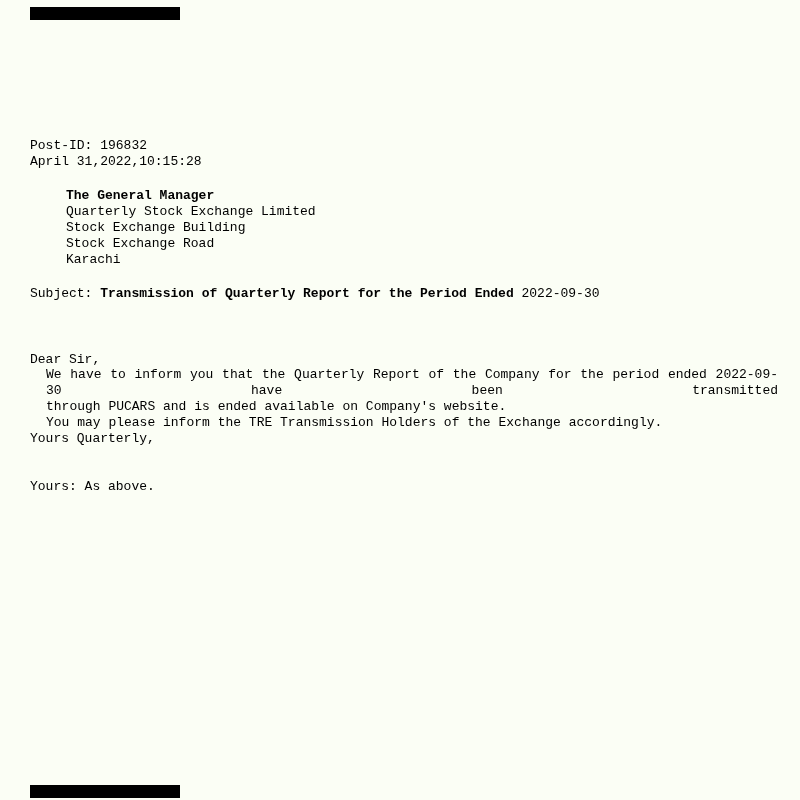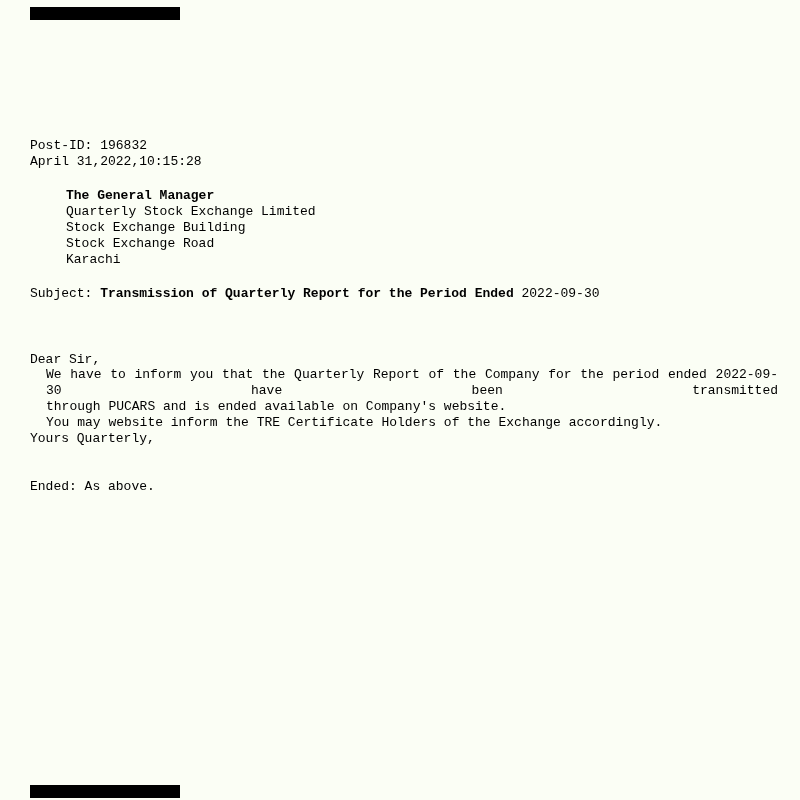--- a/index.html
+++ b/index.html
@@ -71,22 +71,22 @@
 
   <div id="subject-line" class="abs">
     <span>Subject: </span><span class="bold">Transmission of Quarterly Report for the Period Ended</span><span> 2022-09-30</span>
   </div>
 
   <div id="salutation" class="abs nowrap">Dear Sir,</div>
 
   <div id="body-block" class="abs">
     <div class="body-line justified">We have to inform you that the Quarterly Report of the Company for the period ended 2022-09-30 have been transmitted</div>
     <div class="body-line">through PUCARS and is ended available on Company's website.</div>
-    <div class="body-line">You may website inform the TRE Certificate Holders of the Exchange accordingly.</div>
+    <div class="body-line">You may please inform the TRE Transmission Holders of the Exchange accordingly.</div>
   </div>
 
   <div id="closing" class="abs nowrap">Yours Quarterly,</div>
 
-  <div id="enclosure" class="abs nowrap">Ended: As above.</div>
+  <div id="enclosure" class="abs nowrap">Yours: As above.</div>
 
   <div id="redaction-bottom" class="redaction-bar"></div>
 
 </div>
 
 </body></html>

